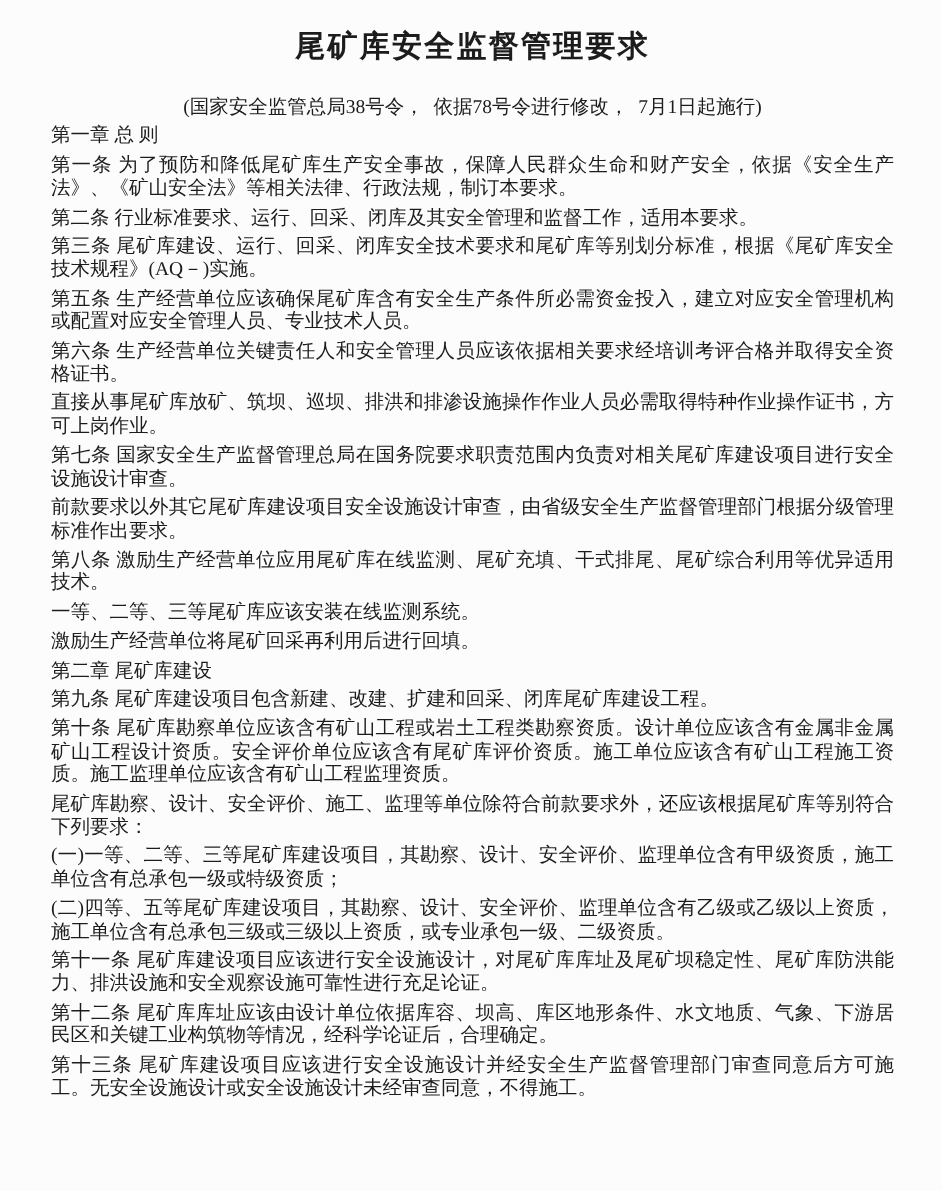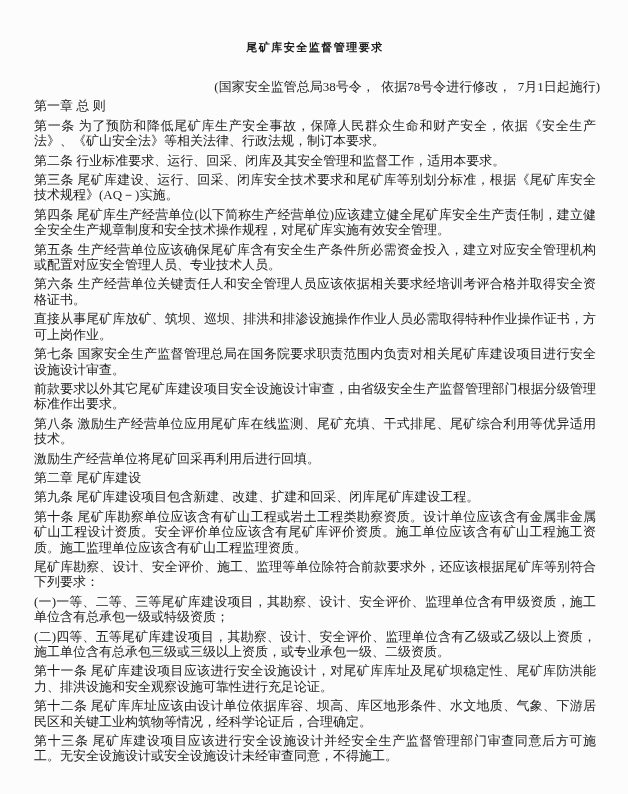--- a/index.html
+++ b/index.html
@@ -14,27 +14,27 @@
     background: #fcfcfc;
     overflow: hidden;
     font-family: "Liberation Serif", "DejaVu Serif", serif;
     color: #1c1c1c;
     box-sizing: border-box;
     padding: 22px 28px 0 30px;
   }
   .doc-title {
     text-align: center;
     font-weight: bold;
-    font-size: 11px;
+    font-size: 20px;
     line-height: 19px;
     letter-spacing: 1.5px;
-    margin: 16px;
+    margin: 0;
   }
   .doc-subtitle {
-    text-align: right;
+    text-align: center;
     font-size: 13px;
     line-height: 15.4px;
     margin: 22px 0 0 0;
     white-space: pre-wrap;
   }
   .doc-body {
     font-size: 13px;
     line-height: 15.4px;
     text-align: justify;
     letter-spacing: 0;
@@ -47,27 +47,27 @@
 <body>
 
 <div class="page">
   <h1 class="doc-title">尾矿库安全监督管理要求</h1>
   <div class="doc-subtitle">(国家安全监管总局38号令，  依据78号令进行修改，  7月1日起施行)</div>
   <div class="doc-body">
     <p class="para">第一章 总 则</p>
     <p class="para">第一条 为了预防和降低尾矿库生产安全事故，保障人民群众生命和财产安全，依据《安全生产法》、《矿山安全法》等相关法律、行政法规，制订本要求。</p>
     <p class="para">第二条 行业标准要求、运行、回采、闭库及其安全管理和监督工作，适用本要求。</p>
     <p class="para">第三条 尾矿库建设、运行、回采、闭库安全技术要求和尾矿库等别划分标准，根据《尾矿库安全技术规程》(AQ－)实施。</p>
-    <p class="para">第四条 尾矿库生产经营单位(以下简称生产经营单位)应该建立健全尾矿库安全生产责任制，建立健全安全生产规章制度和安全技术操作规程，对尾矿库实施有效安全管理。</p>
     <p class="para">第五条 生产经营单位应该确保尾矿库含有安全生产条件所必需资金投入，建立对应安全管理机构或配置对应安全管理人员、专业技术人员。</p>
     <p class="para">第六条 生产经营单位关键责任人和安全管理人员应该依据相关要求经培训考评合格并取得安全资格证书。</p>
     <p class="para">直接从事尾矿库放矿、筑坝、巡坝、排洪和排渗设施操作作业人员必需取得特种作业操作证书，方可上岗作业。</p>
     <p class="para">第七条 国家安全生产监督管理总局在国务院要求职责范围内负责对相关尾矿库建设项目进行安全设施设计审查。</p>
     <p class="para">前款要求以外其它尾矿库建设项目安全设施设计审查，由省级安全生产监督管理部门根据分级管理标准作出要求。</p>
     <p class="para">第八条 激励生产经营单位应用尾矿库在线监测、尾矿充填、干式排尾、尾矿综合利用等优异适用技术。</p>
+    <p class="para">一等、二等、三等尾矿库应该安装在线监测系统。</p>
     <p class="para">激励生产经营单位将尾矿回采再利用后进行回填。</p>
     <p class="para">第二章 尾矿库建设</p>
     <p class="para">第九条 尾矿库建设项目包含新建、改建、扩建和回采、闭库尾矿库建设工程。</p>
     <p class="para">第十条 尾矿库勘察单位应该含有矿山工程或岩土工程类勘察资质。设计单位应该含有金属非金属矿山工程设计资质。安全评价单位应该含有尾矿库评价资质。施工单位应该含有矿山工程施工资质。施工监理单位应该含有矿山工程监理资质。</p>
     <p class="para">尾矿库勘察、设计、安全评价、施工、监理等单位除符合前款要求外，还应该根据尾矿库等别符合下列要求：</p>
     <p class="para">(一)一等、二等、三等尾矿库建设项目，其勘察、设计、安全评价、监理单位含有甲级资质，施工单位含有总承包一级或特级资质；</p>
     <p class="para">(二)四等、五等尾矿库建设项目，其勘察、设计、安全评价、监理单位含有乙级或乙级以上资质，施工单位含有总承包三级或三级以上资质，或专业承包一级、二级资质。</p>
     <p class="para">第十一条 尾矿库建设项目应该进行安全设施设计，对尾矿库库址及尾矿坝稳定性、尾矿库防洪能力、排洪设施和安全观察设施可靠性进行充足论证。</p>
     <p class="para">第十二条 尾矿库库址应该由设计单位依据库容、坝高、库区地形条件、水文地质、气象、下游居民区和关键工业构筑物等情况，经科学论证后，合理确定。</p>
     <p class="para">第十三条 尾矿库建设项目应该进行安全设施设计并经安全生产监督管理部门审查同意后方可施工。无安全设施设计或安全设施设计未经审查同意，不得施工。</p>

